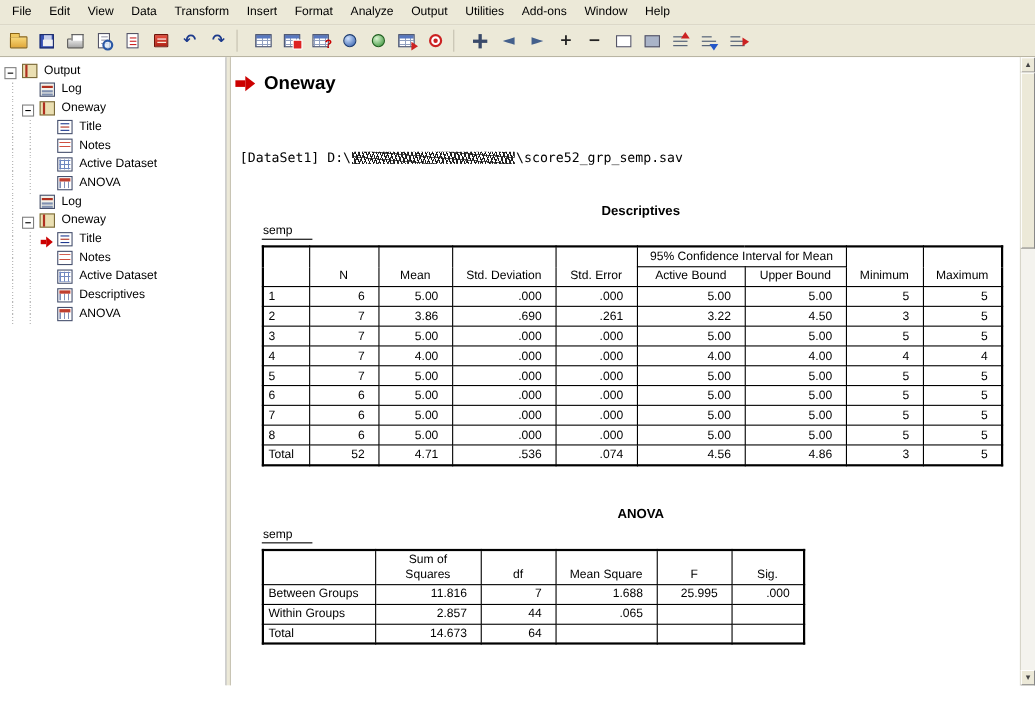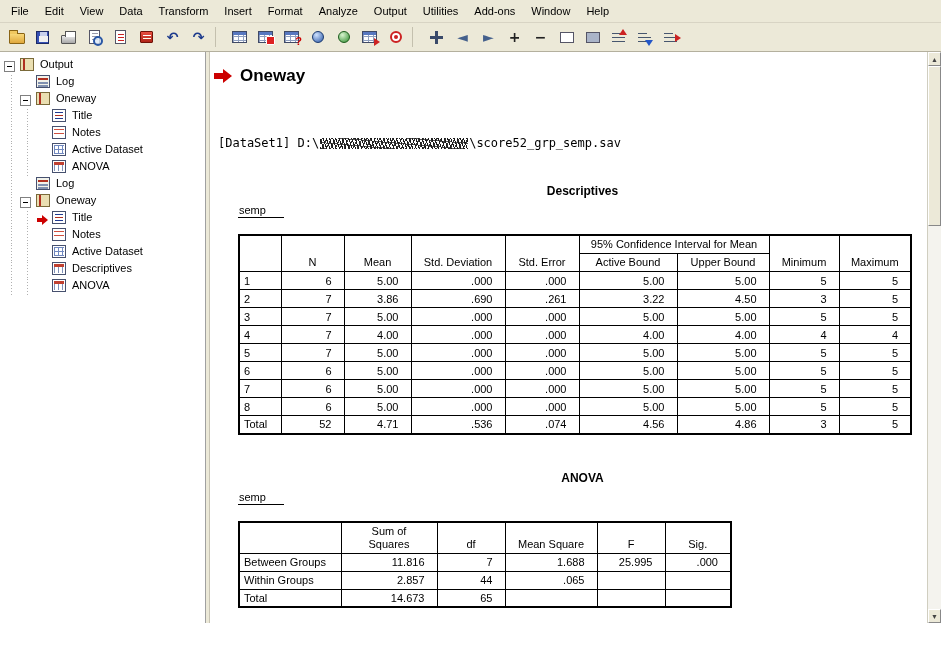--- a/index.html
+++ b/index.html
@@ -104,21 +104,21 @@
   .heading-row{display:flex;align-items:center;gap:8px;margin:14px 0 0 4px}
   .heading{font-size:17px;font-weight:bold}
   .dataset-line{margin:50px 0 0 8px;font-family:"DejaVu Sans Mono","Liberation Mono",monospace;font-size:12px;display:flex;align-items:center}
   .scribble{display:inline-block;width:148px;height:11px;margin:0 1px;background:
     repeating-linear-gradient(70deg,#1a1a1a 0 1px,transparent 1px 3px),
     repeating-linear-gradient(-65deg,#333 0 1px,transparent 1px 4px),
     repeating-linear-gradient(5deg,#555 0 1px,transparent 1px 6px)}
   .tbl-block{margin-left:28px}
   .tbl-title{text-align:center;font-weight:bold;font-size:12px;margin:34px 0 6px}
   #anova-block .tbl-title{margin-top:36px}
-  .layer-label{display:inline-block;border-bottom:1px solid #000;padding:0 18px 1px 1px;margin-bottom:16px}
+  .layer-label{display:inline-block;border-bottom:1px solid #000;padding:0 18px 1px 1px;margin-bottom:5px}
 
   .spss{border-collapse:collapse;table-layout:fixed;border:2px solid #000;font-size:11px;background:#fff}
   .spss th,.spss td{border:1px solid #000;overflow:hidden}
   .spss thead th{font-weight:normal;text-align:center;padding:2px 2px;vertical-align:bottom;white-space:pre-line;line-height:13px}
   .spss thead tr+tr th{vertical-align:middle}
   .spss td{height:18px;padding:0}
   .spss td.stub{text-align:left;padding-left:4px}
   .spss td.num{text-align:right;padding-right:12px}
   #desc-table{width:672px}
   #desc-table .c0{width:42px}#desc-table .c1{width:63px}#desc-table .c2{width:67px}
@@ -530,21 +530,21 @@
                 <td class="stub">Within Groups</td>
                 <td class="num">2.857</td>
                 <td class="num">44</td>
                 <td class="num">.065</td>
                 <td class="num"></td>
                 <td class="num"></td>
               </tr>
               <tr>
                 <td class="stub">Total</td>
                 <td class="num">14.673</td>
-                <td class="num">65</td>
+                <td class="num">64</td>
                 <td class="num"></td>
                 <td class="num"></td>
                 <td class="num"></td>
               </tr>
             </tbody>
           </table>
       </div>
     </div>
 
     <div class="vscroll">

